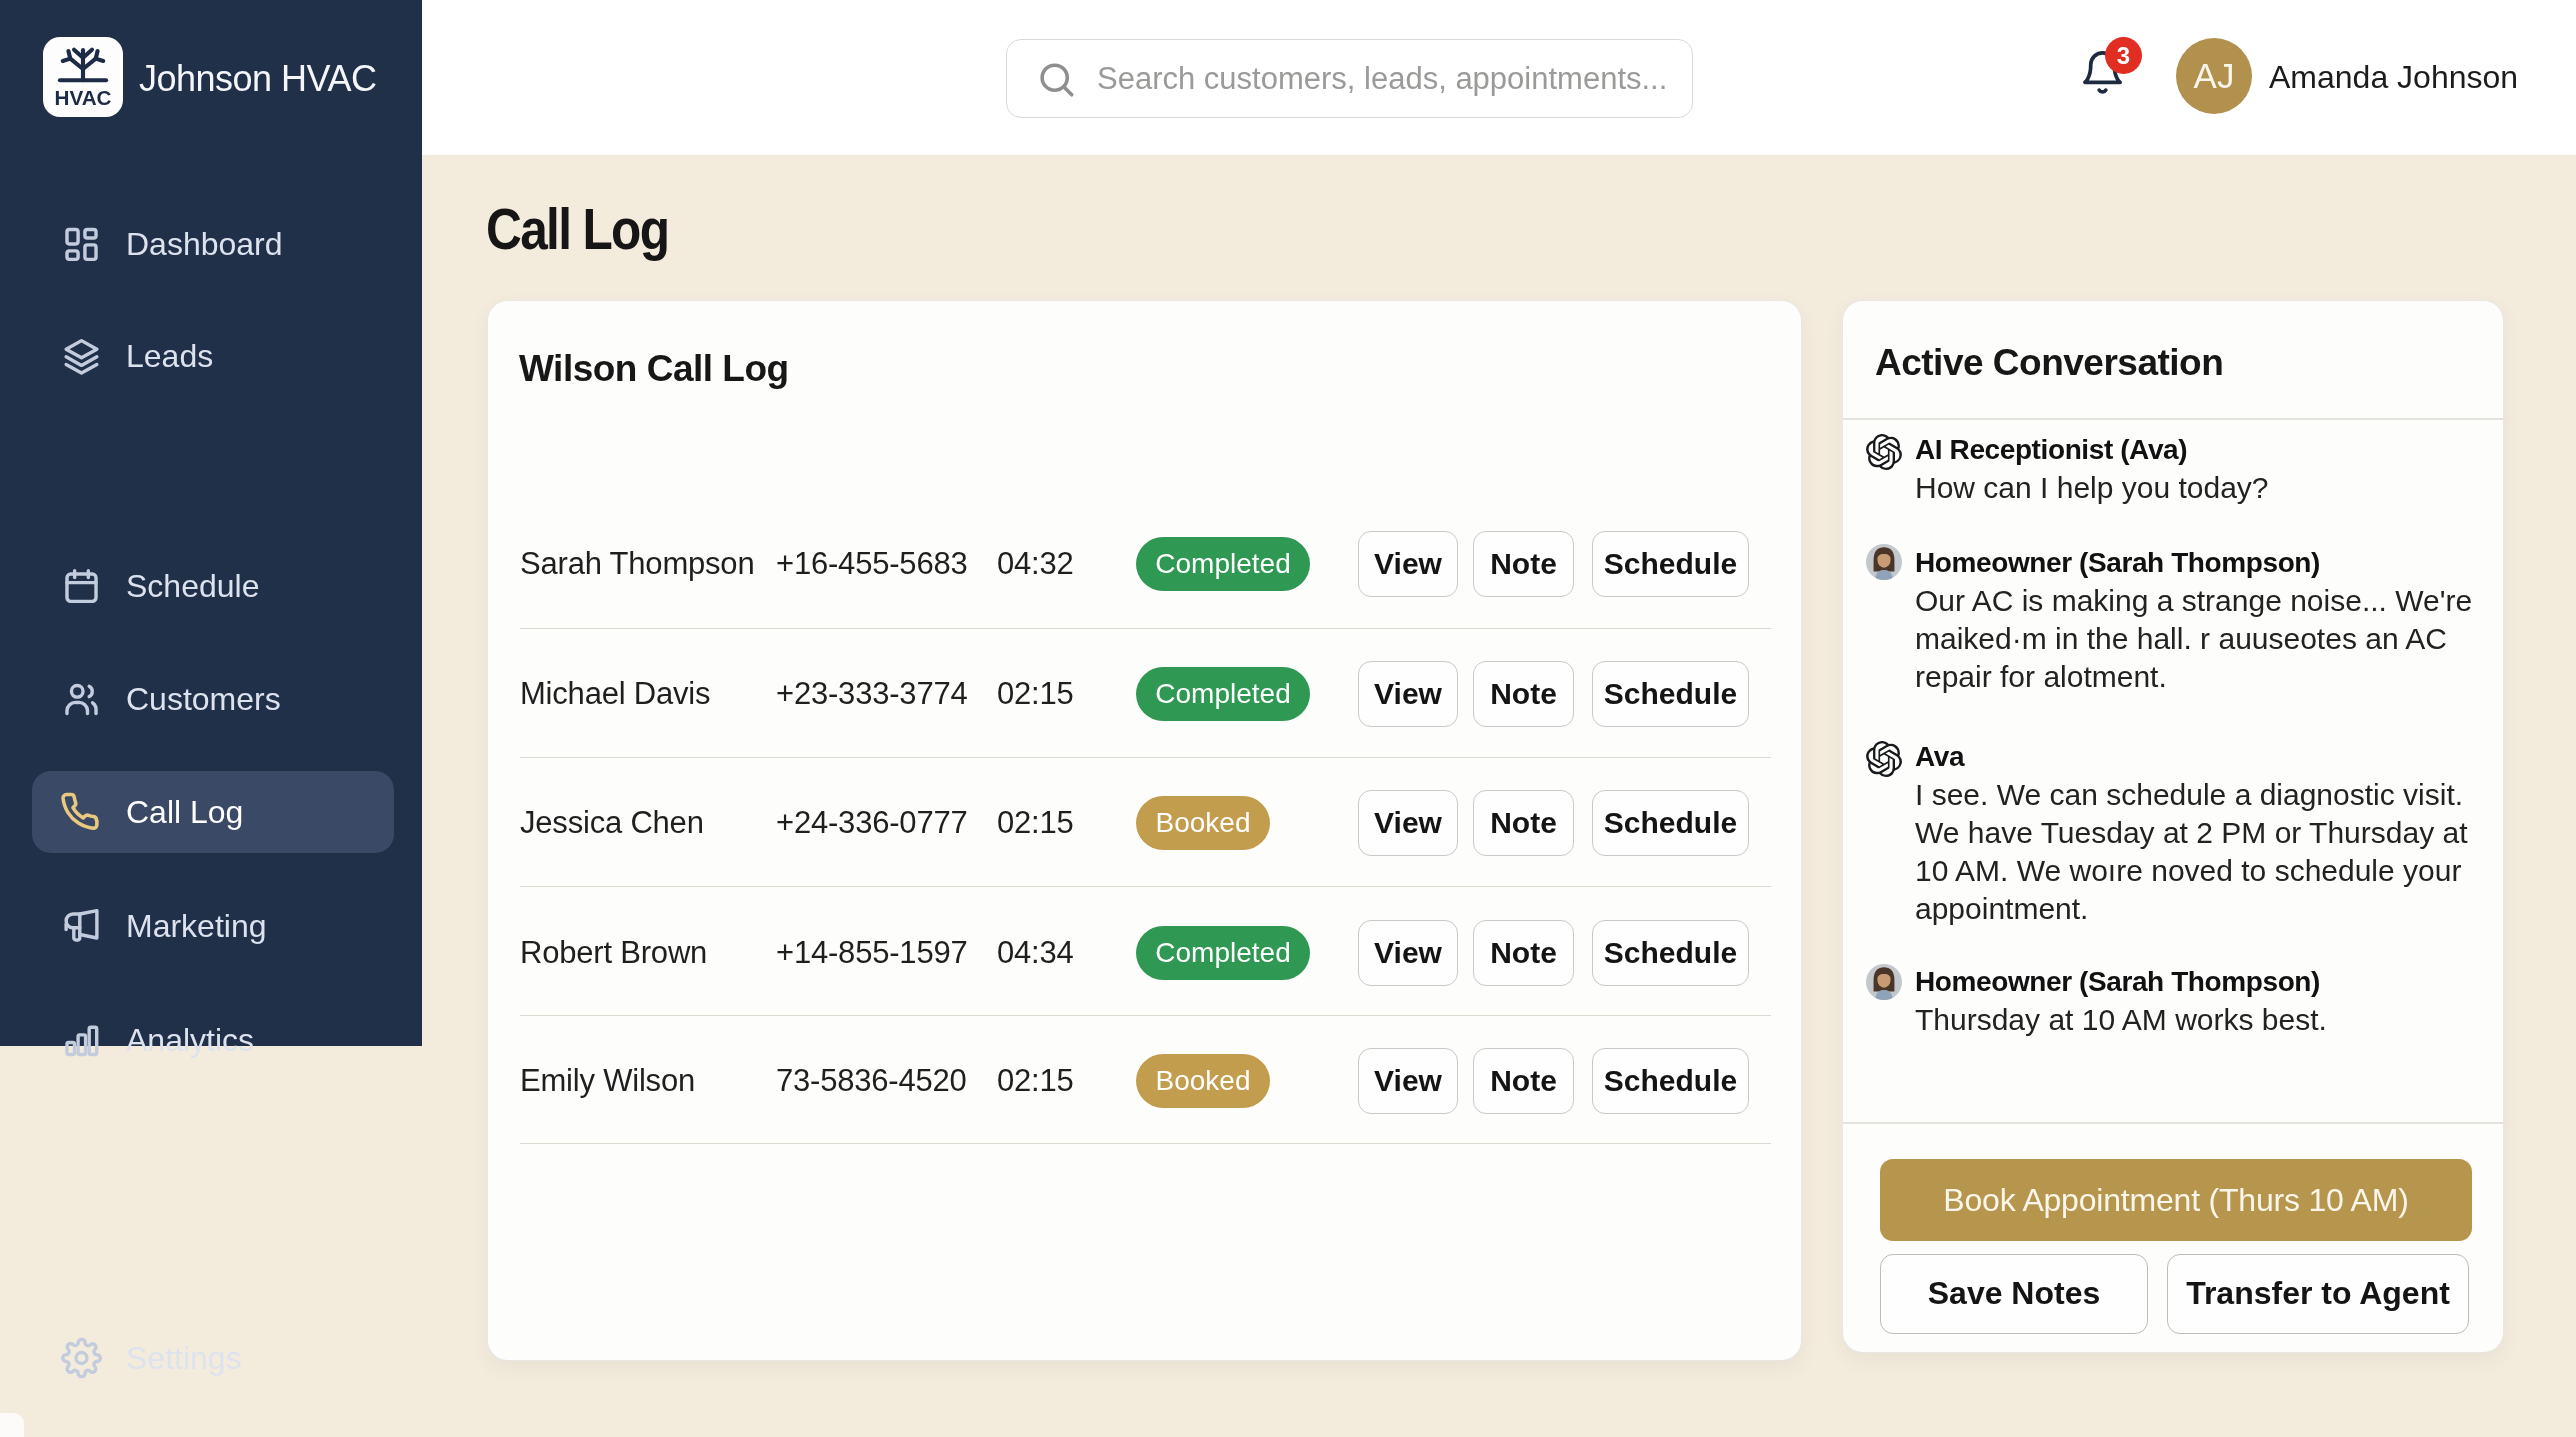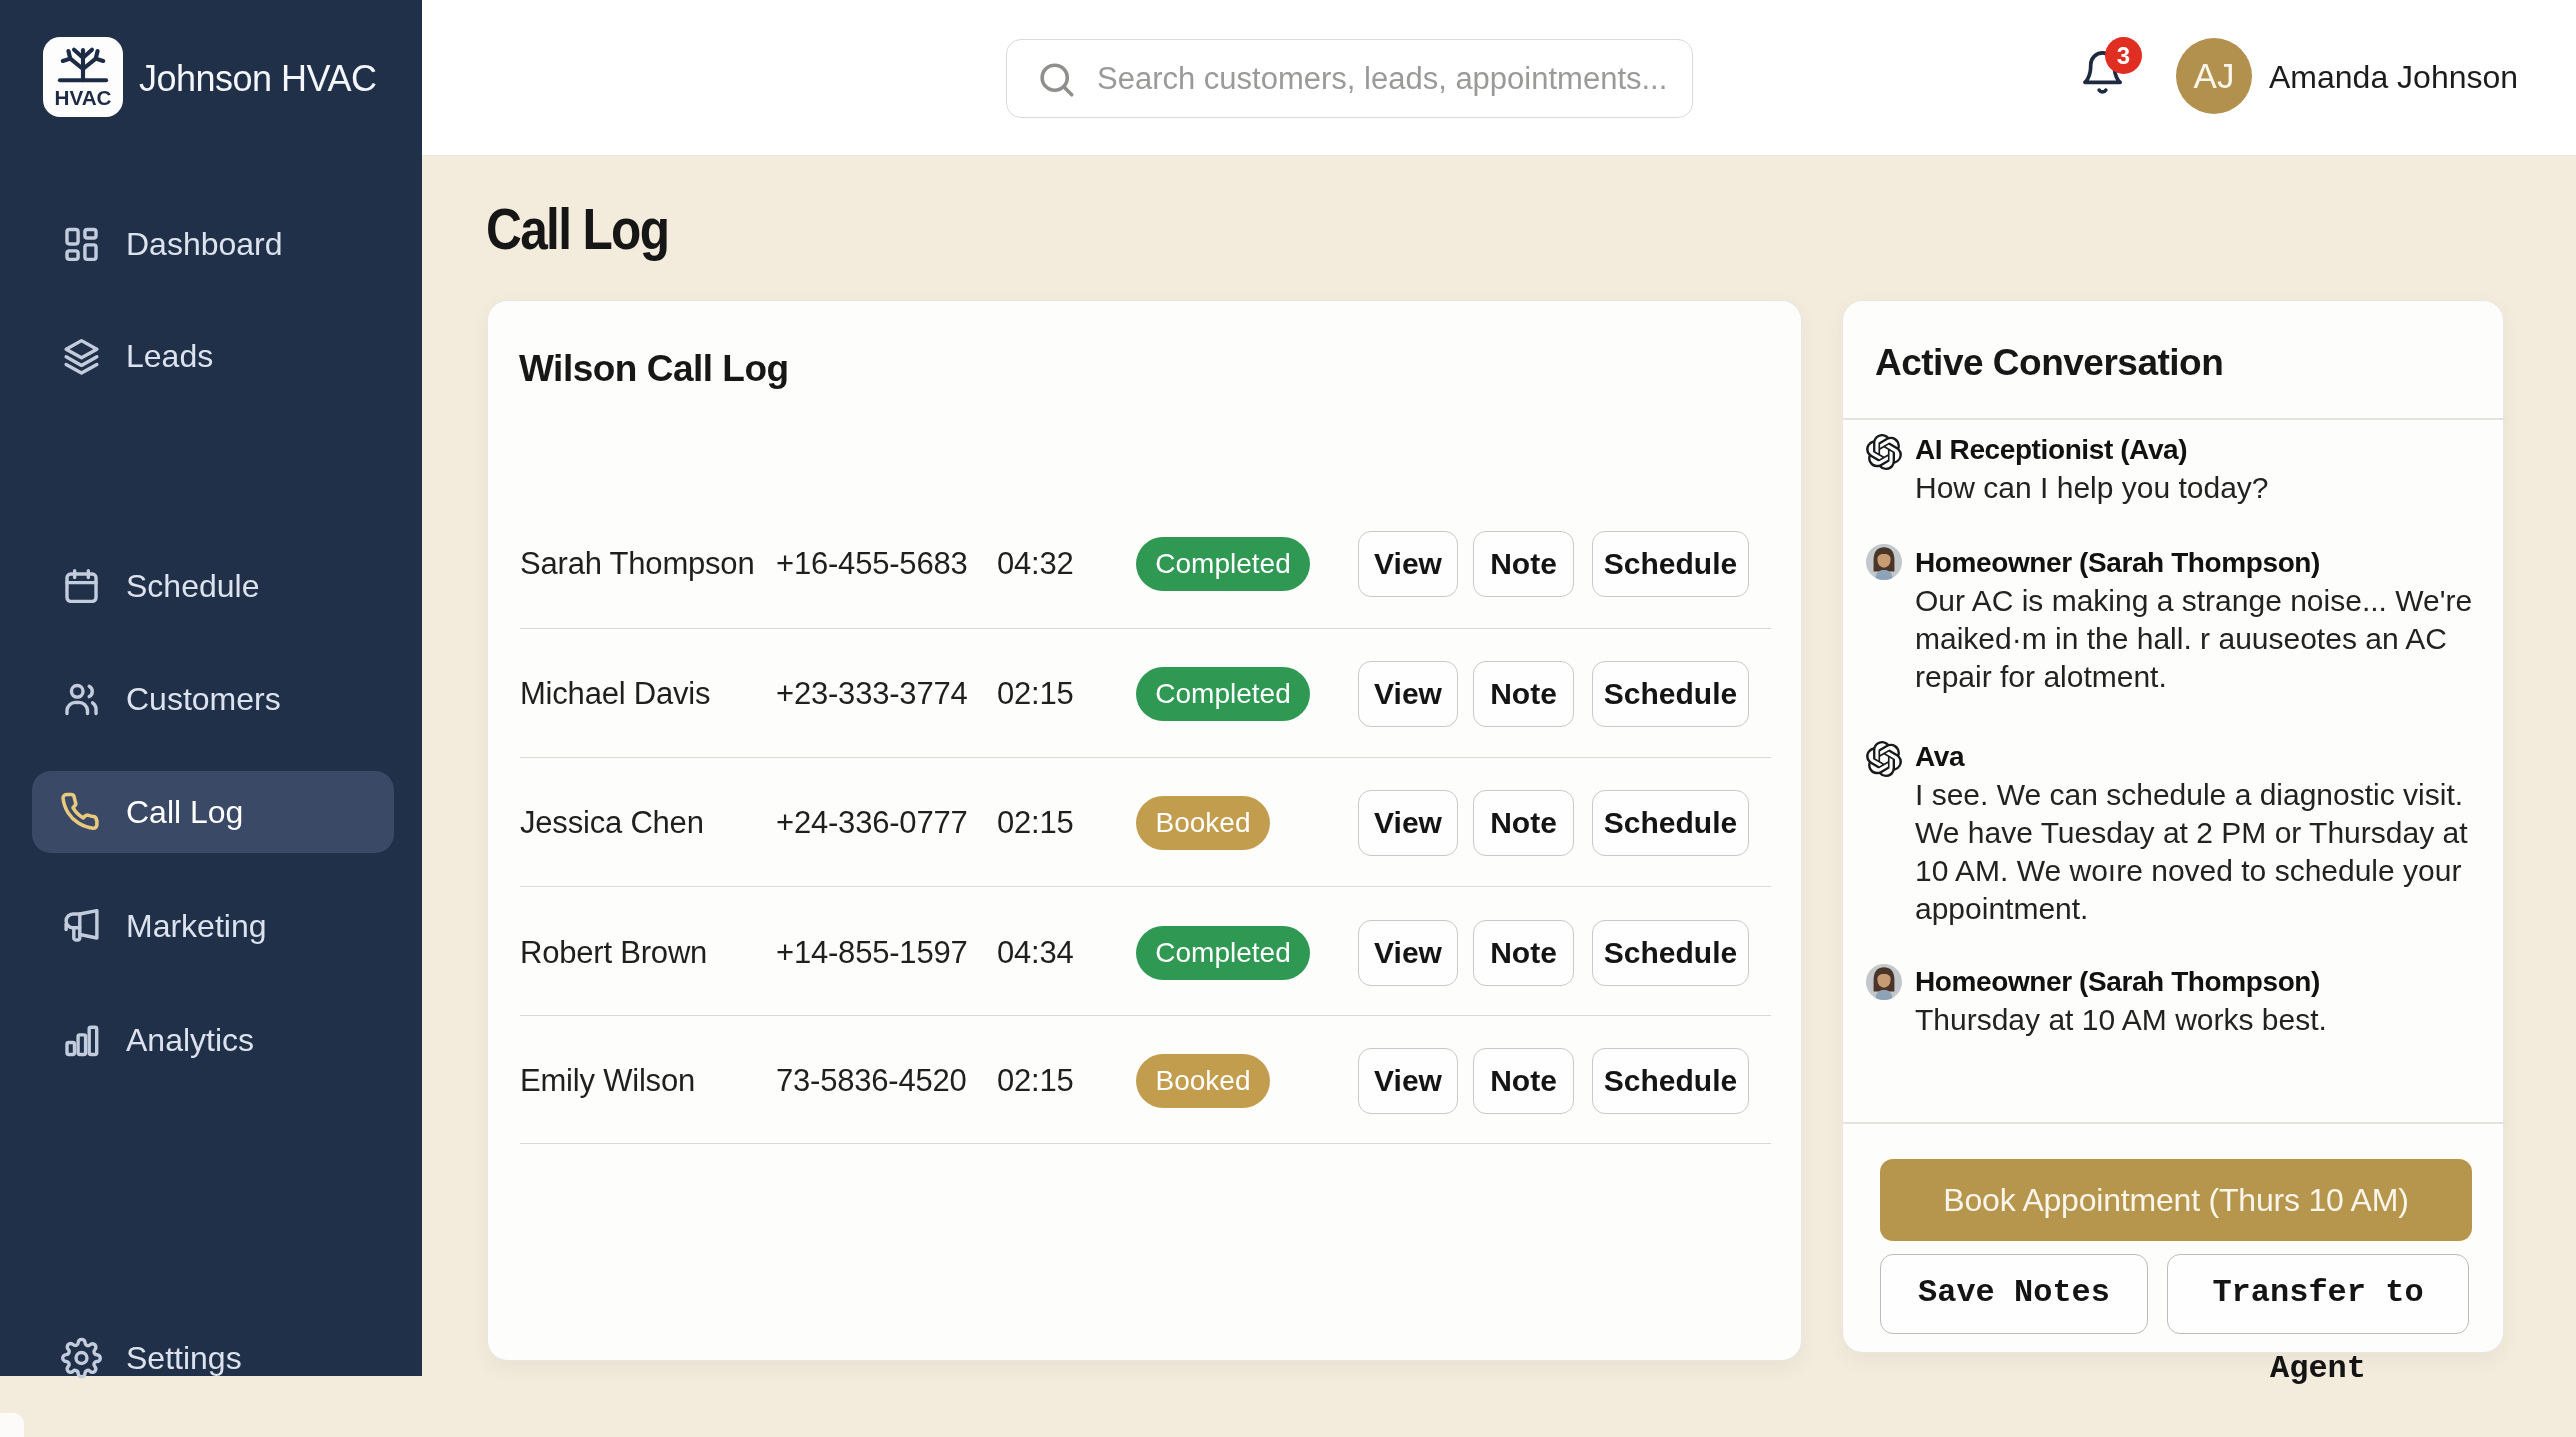--- a/index.html
+++ b/index.html
@@ -1,21 +1,21 @@
 <!DOCTYPE html>
 <html style="font-size:15px"><head>
 <meta charset="utf-8">
 <style>
 * { margin:0; padding:0; box-sizing:border-box; }
 html,body { width:2576px; height:1438px; overflow:hidden; }
 body { font-family:"Liberation Sans", sans-serif; background:#f3ecdd; position:relative; }
 #page { position:absolute; left:0; top:0; width:2576px; height:1438px; }
 
 
-#sidebar { position:absolute; left:0; top:0; width:422px; height:1376px; background:#213049; }
+#sidebar { position:absolute; left:0; top:0; width:422px; height:1046px; background:#213049; }
 #logo { position:absolute; left:43px; top:37px; width:80px; height:80px; background:#fdfdfd; border-radius:17px; }
 #brand { position:absolute; left:139px; top:58px; font-size:36px; font-weight:normal; color:#f4f6fa; letter-spacing:-0.5px; }
 .nav-item { position:absolute; left:0; width:422px; height:82px; }
 .nav-item .ic { position:absolute; left:61px; top:50%; transform:translateY(-50%); width:41px; height:41px; }
 .nav-item .lbl { position:absolute; left:126px; top:50%; transform:translateY(-50%); font-size:32px; color:#dde3ee; }
 .nav-active { position:absolute; left:32px; top:771px; width:362px; height:82px; background:#3a4a66; border-radius:19px; }
 .ic svg { width:100%; height:100%; display:block; }
 
 
 #header { position:absolute; left:422px; top:0; width:2154px; height:156px; background:#ffffff; border-bottom:1.9px solid #eeeadf; }
@@ -44,21 +44,21 @@
 .rdiv { position:absolute; left:32px; width:1251px; height:0.9px; background:#dcd9d1; }
 
 
 #panel { position:absolute; left:1842px; top:300px; width:662px; height:1053px; background:#fdfdfc; border-radius:20.6px; border:0.9px solid rgba(120,110,90,0.15); box-shadow:0 7.5px 19px rgba(90,80,60,0.06); }
 #panel h2 { position:absolute; left:32px; top:41px; font-size:37px; font-weight:bold; color:#171717; letter-spacing:-0.5px; }
 .pdiv { position:absolute; left:0; width:662px; height:1.9px; background:#e4e2dc; }
 .msg { position:absolute; left:72px; width:562px; font-size:30px; line-height:38px; color:#222; }
 .msg b { font-size:28px; letter-spacing:-0.4px; color:#111; }
 .mic { position:absolute; left:23.4px; width:36px; height:36px; }
 #bookbtn { position:absolute; left:37px; top:858px; width:592px; height:82px; background:#b6954d; border-radius:13px; color:#faf6ec; font-size:32px; letter-spacing:-0.2px; text-align:center; line-height:82px; }
-.obtn { position:absolute; top:953px; height:80px; border:1.9px solid #bcbcb8; border-radius:13px; background:#fefefe; font-size:32px; font-weight:bold; color:#141414; text-align:center; line-height:76px;font-family:Liberation Mono, monospace; }
+.obtn { position:absolute; top:953px; height:80px; border:1.9px solid #bcbcb8; border-radius:13px; background:#fefefe; font-size:32px; font-weight:bold; color:#141414; text-align:center; line-height:76px; }
 </style>
 </head>
 <body>
 <div id="page">
   <div id="sidebar">
     <div id="logo">
       <svg viewBox="0 0 85 85" width="80" height="80">
         <g stroke="#1d2b47" stroke-width="4.4" fill="none" stroke-linecap="round">
           <line x1="42.5" y1="14" x2="42.5" y2="46"></line>
           <line x1="42.5" y1="22" x2="33" y2="13.5"></line>

